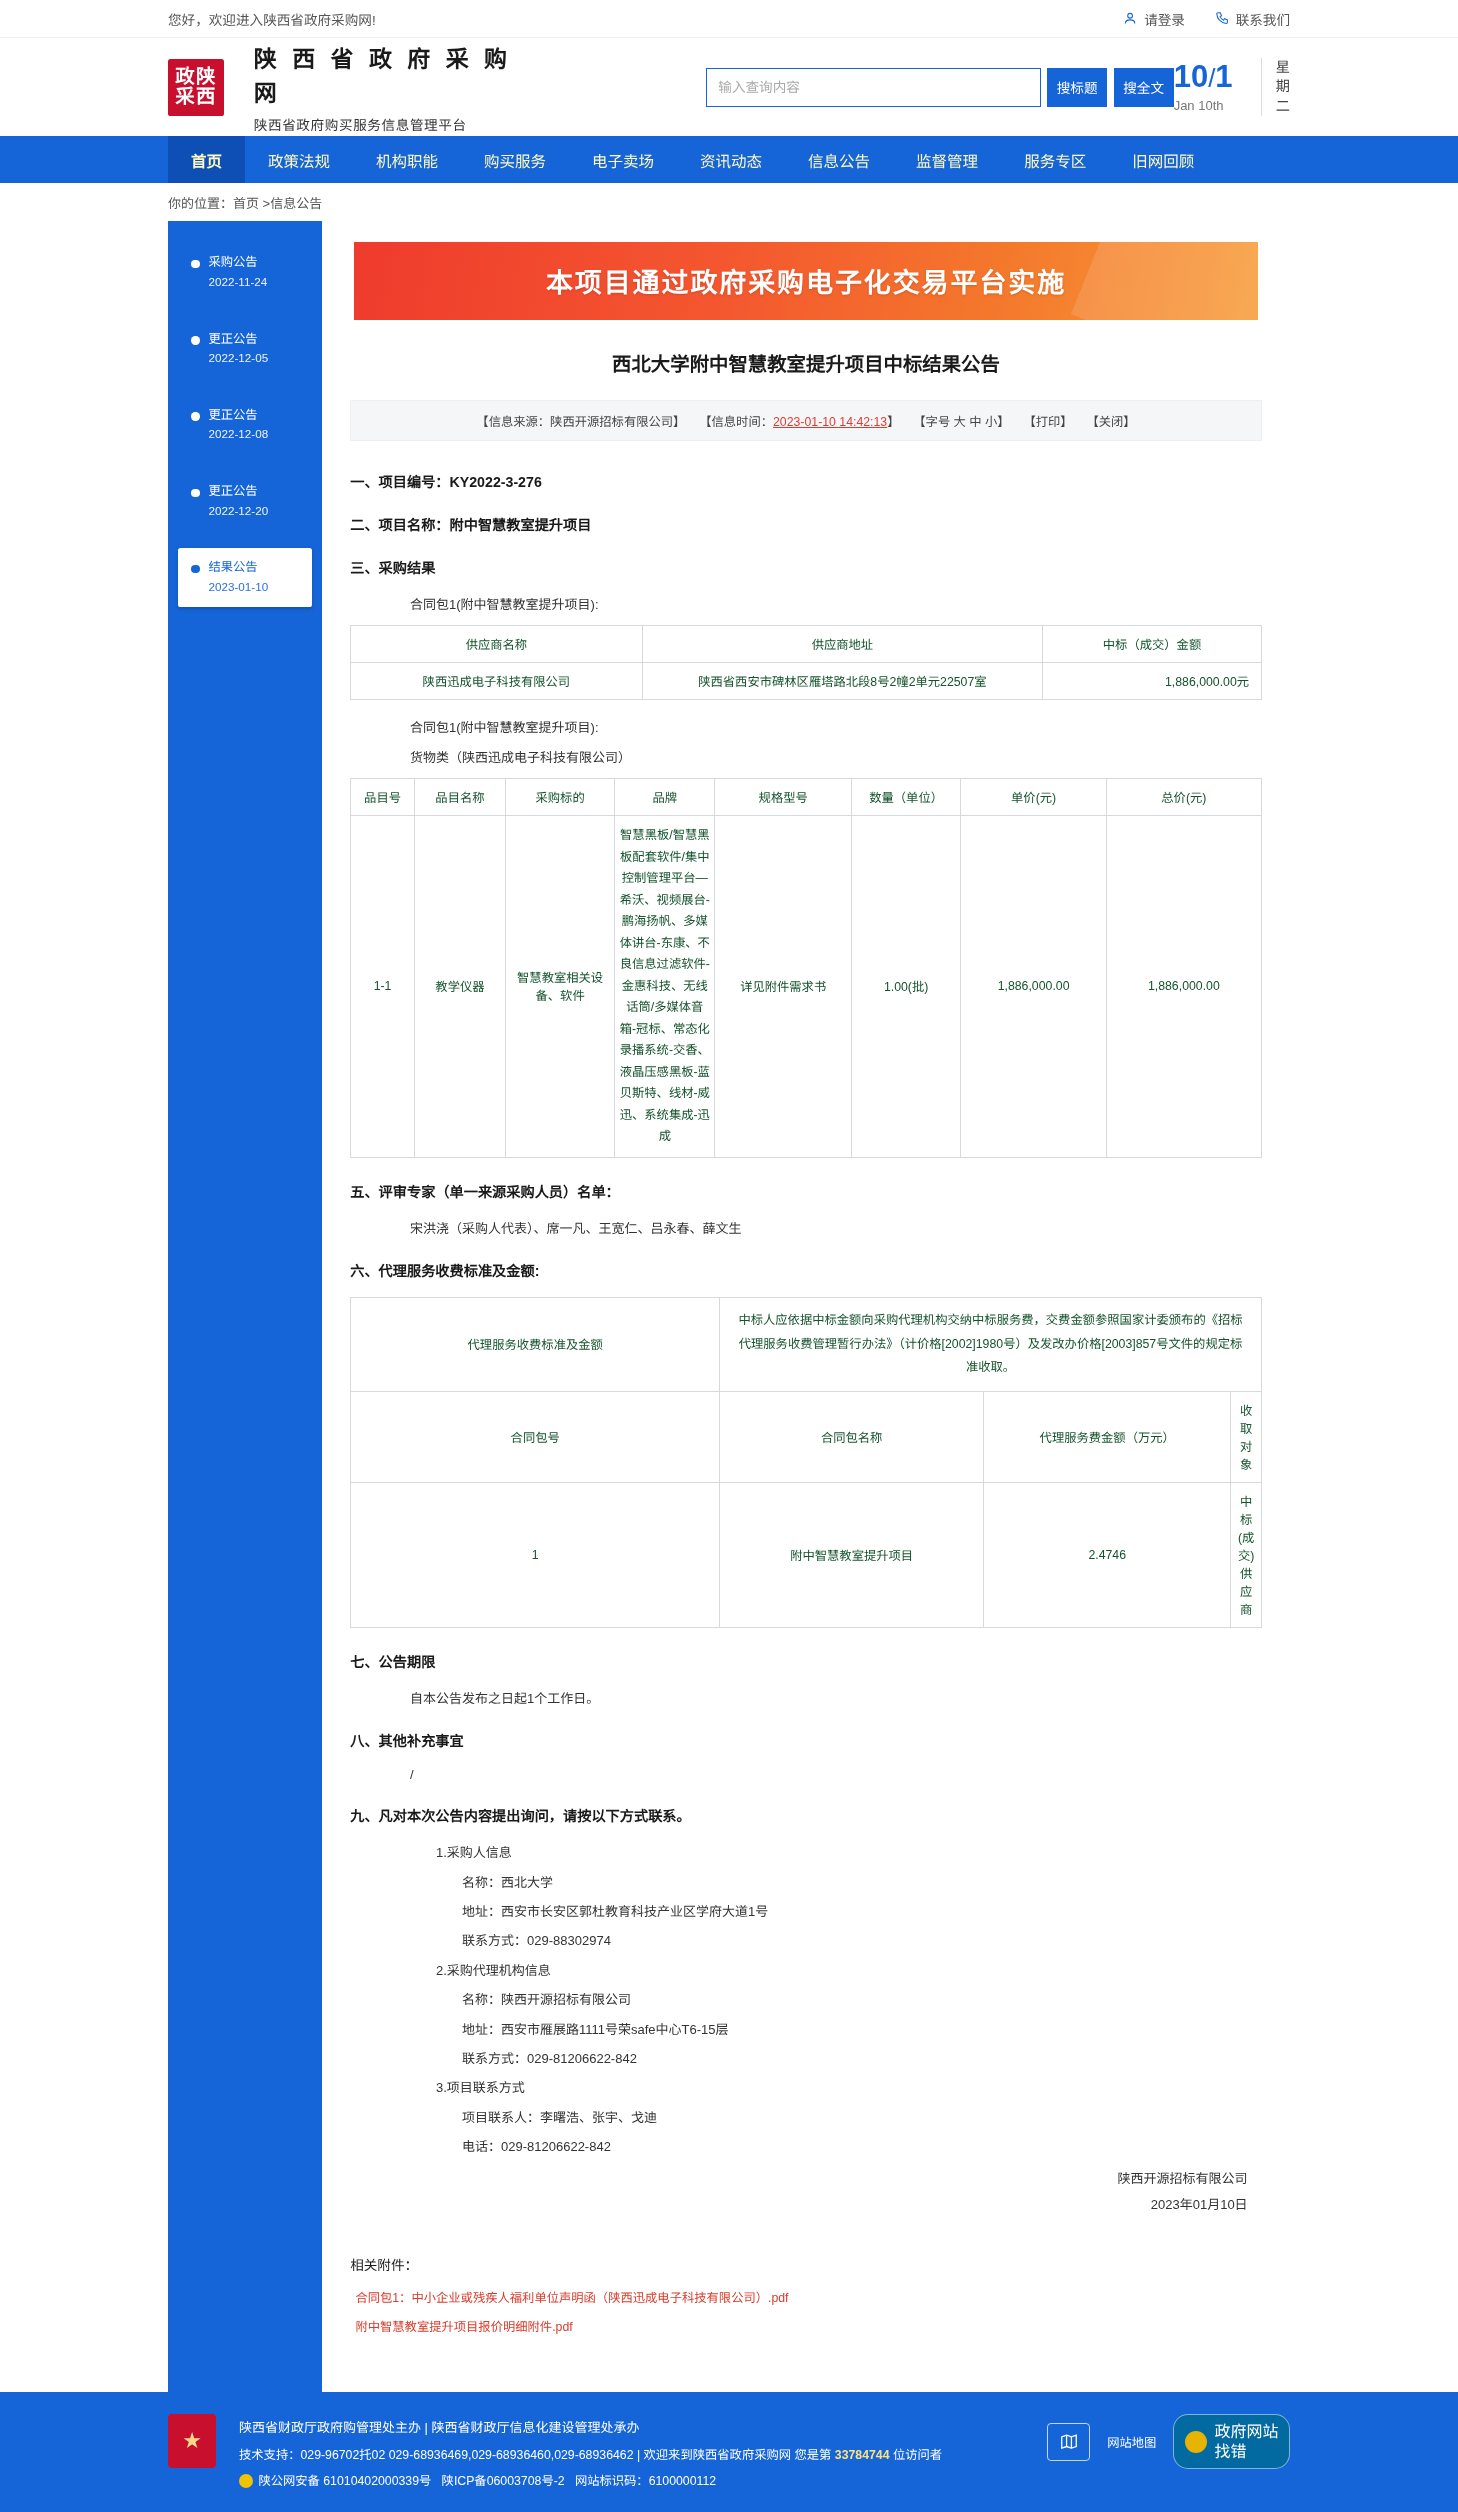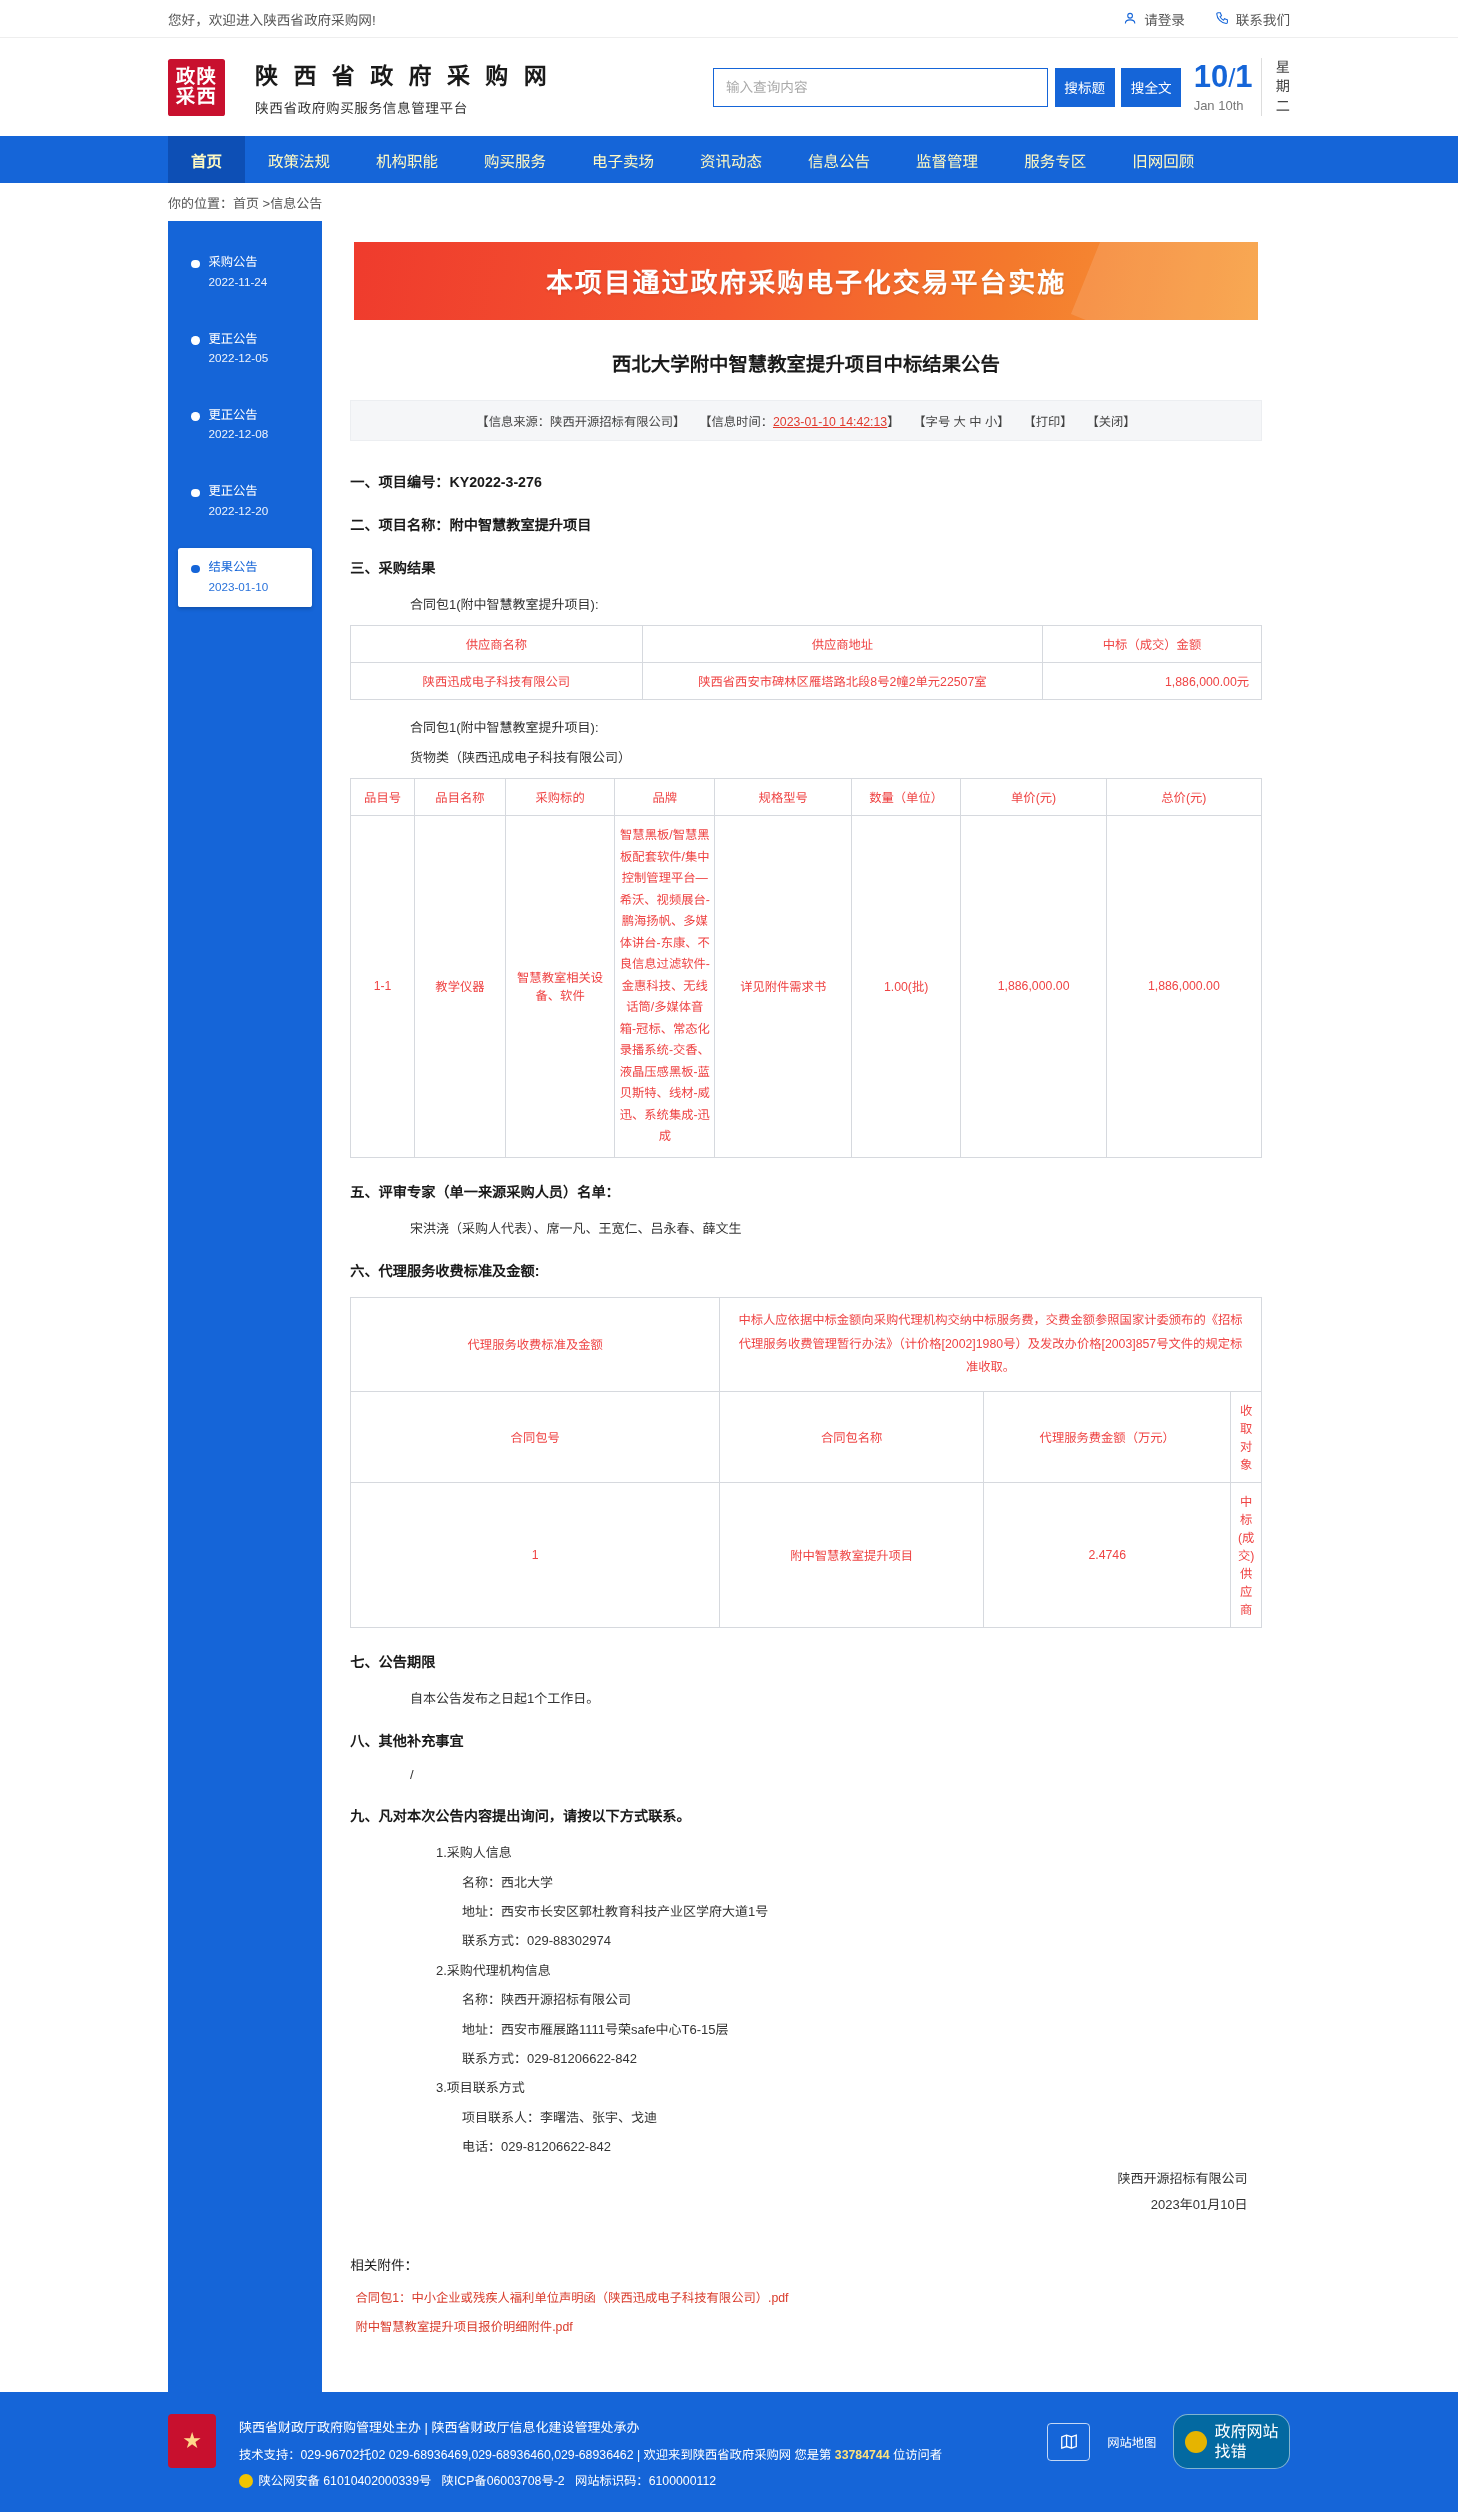--- a/index.html
+++ b/index.html
@@ -42,21 +42,21 @@
     width:335px; height:39px; border:1.3px solid #1565d8; background:#fff;
     font-size:13.6px; color:#333; padding:0 11.7px; outline:none;
   }
   .search-input::placeholder { color:#aaa; }
   .search-btn {
     height:39px; min-width:60px; background:#1565d8; color:#fff; border:none;
     font-size:13.6px; cursor:pointer; margin-left:6.5px; padding:0 9px;
     font-family:"Liberation Sans",sans-serif;
   }
 
-  .datebox { margin-left:auto; display:flex; align-items:center; gap:8px; }
+  .datebox { margin-left:auto; display:flex; align-items:center; gap:28px; }
   .datebox .dnum { color:#1565d8; font-size:31px; font-weight:bold; line-height:1; }
   .datebox .dnum .slash { font-weight:normal; font-size:26px; }
   .datebox .dsub { font-size:13px; color:#777; margin-top:6.5px; }
   .datebox .week { font-size:14.2px; color:#444; line-height:1.35; text-align:center; border-left:0.6px solid #ddd; padding-left:14.2px; }
 
   
   .nav {
     height:47px; background:#1565d8; display:flex; align-items:stretch;
     padding:0 168px;
   }
@@ -114,21 +114,21 @@
   .meta-bar .red { color:#e23b2e;text-decoration:underline; }
   .meta-bar .sep { display:inline-block; width:10.4px; }
 
   .sec-h { font-size:14.2px; font-weight:bold; color:#1a1a1a; margin:23px 0 17px 5.2px; }
   .p1 { font-size:13px; color:#333; margin:0 0 11.7px 65px; }
   .p2 { font-size:13px; color:#333; margin:0 0 10.4px 91px; }
   .p3 { font-size:13px; color:#333; margin:0 0 10.4px 117px; }
 
   table.t { border-collapse:collapse; width:calc(100% - 10.4px); margin:9px 5.2px 17px 5.2px; }
   table.t td, table.t th {
-    border:0.6px solid #d6d9de; font-size:12.3px; color:#ef4444; padding:9px 6.5px; text-align:center;
+    border:0.6px solid #d6d9de; font-size:12.3px; color:#14532d; padding:9px 6.5px; text-align:center;
     vertical-align:middle;
   }
   table.t th { font-weight:normal; background:#fff; }
   table.t td.num { text-align:right; padding-right:11.7px; }
   .cell-brand { font-size:11.7px; line-height:1.75; padding:9px 3.9px !important; }
 
   .fee-note { text-align:left; font-size:12.3px; line-height:1.9; padding:11.7px 14.2px !important; }
 
   .sign { text-align:right; font-size:13px; color:#333; margin:6.5px 19.4px 0 0; line-height:2; }
   .attach-h { font-size:13.6px; color:#1a1a1a; margin:36px 0 14.2px 5.2px; }

